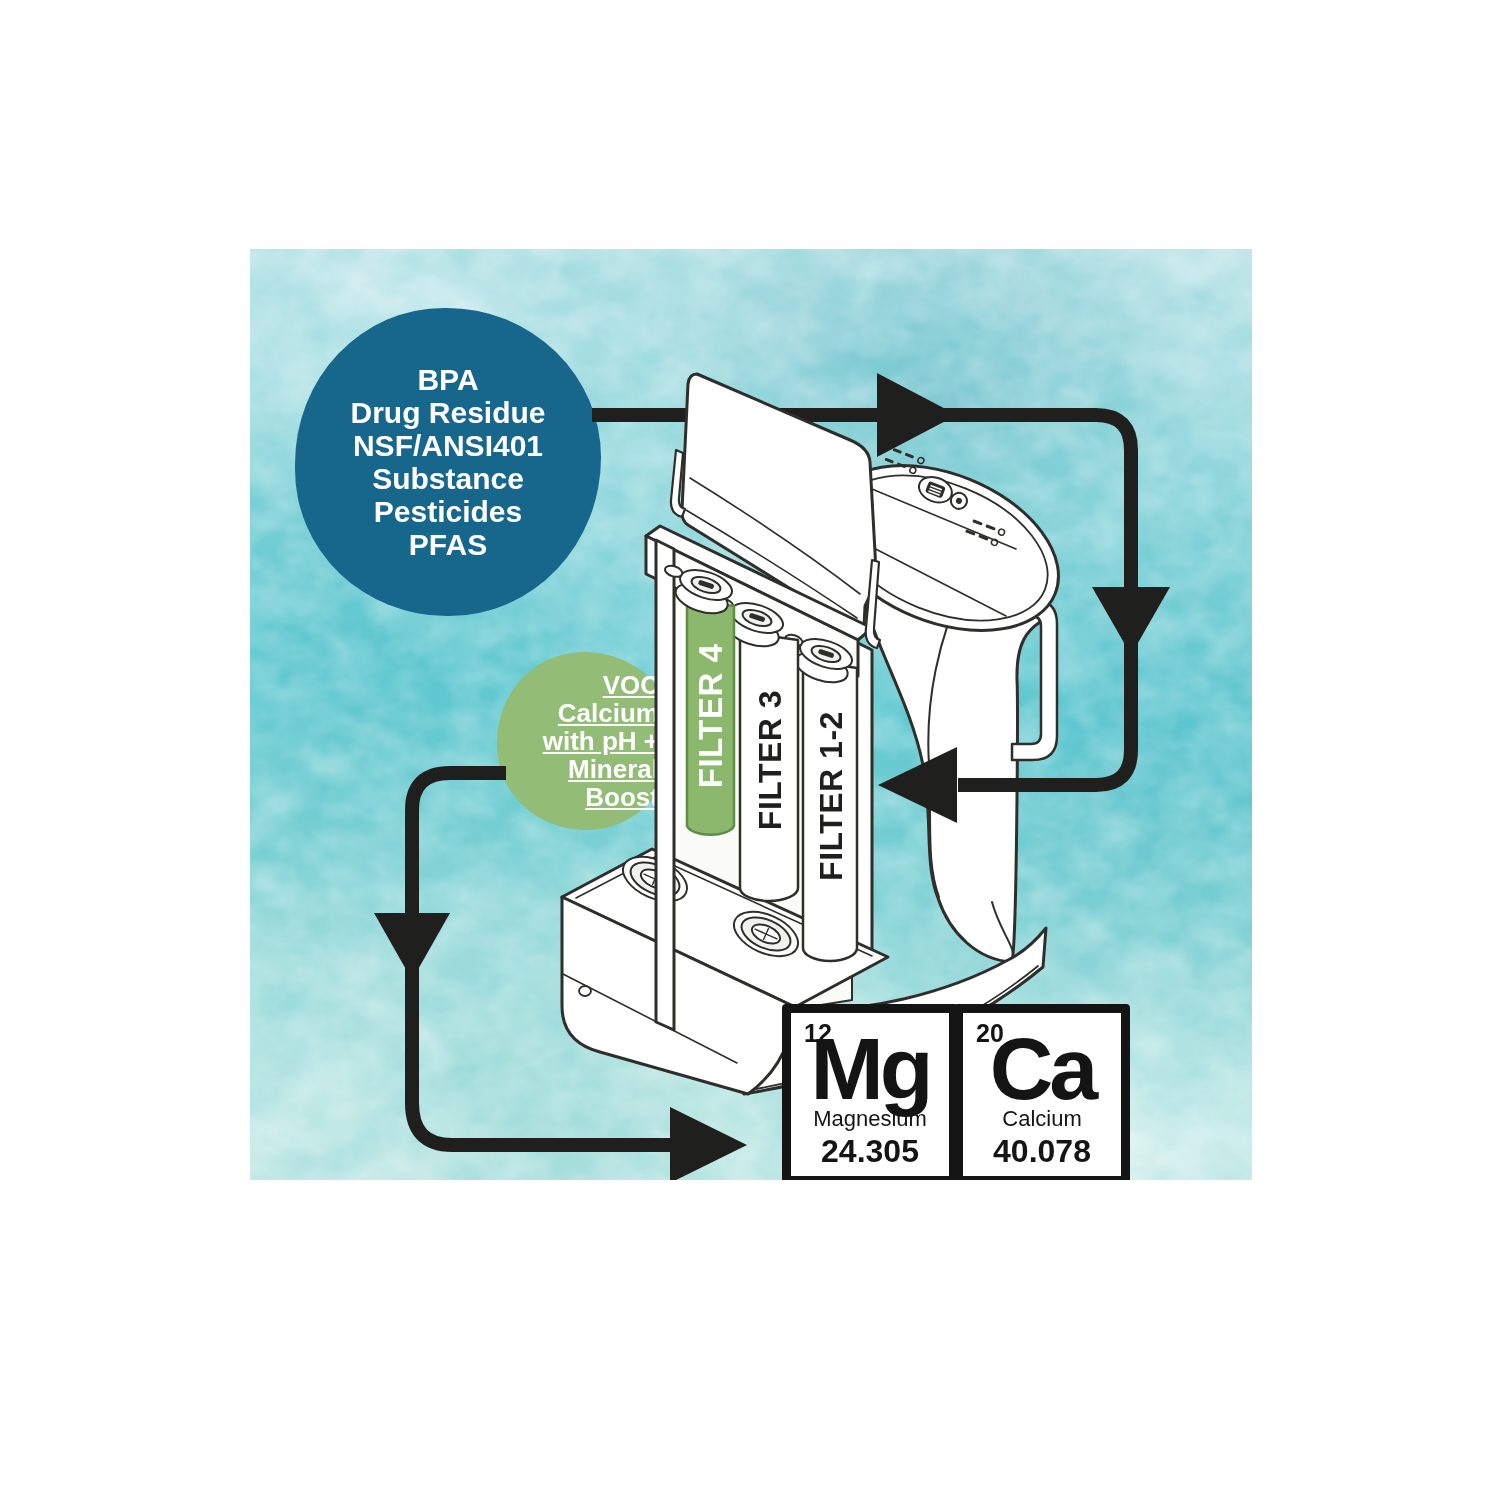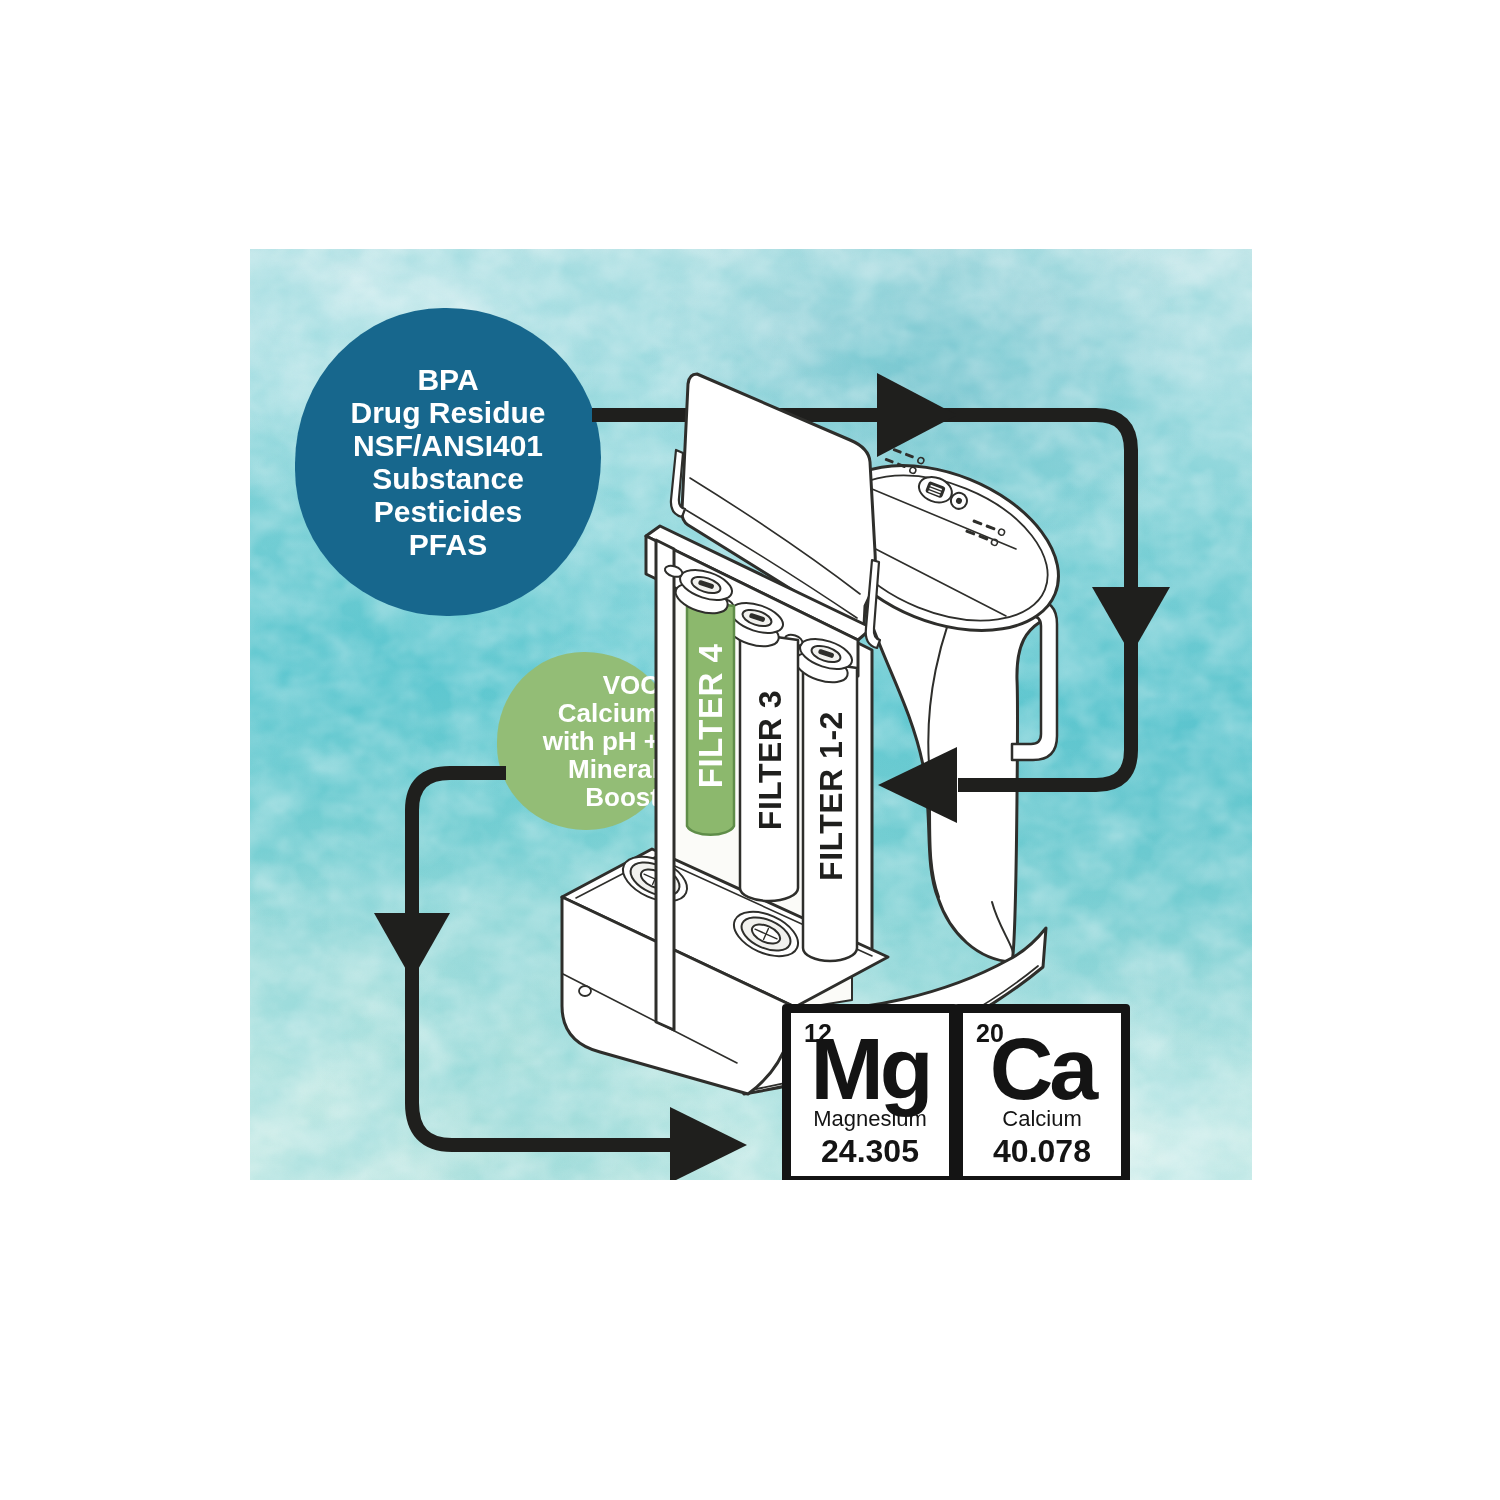--- a/index.html
+++ b/index.html
@@ -21,21 +21,21 @@
   #wc svg{position:absolute;left:0;top:0;}
 
   
   .bubble{position:absolute;border-radius:49% 51% 50% 50%/51% 49% 52% 48%;
     display:flex;flex-direction:column;justify-content:center;color:#fff;font-weight:bold;}
   #bubble-contaminants{left:295px;top:308px;width:306px;height:308px;
     background:var(--bubble-blue,#17678d);align-items:center;
     font-size:30px;line-height:33px;text-align:center;}
   #bubble-minerals{left:497px;top:652px;width:178px;height:178px;
     background:var(--bubble-green,#93bd76);padding-right:0;
-    font-size:26px;line-height:28px;text-align:right;box-sizing:border-box;padding-right:16px;}
+    font-size:26px;line-height:28px;text-align:right;box-sizing:border-box;padding-right:16px;text-decoration:underline;}
 
   
   #scene{position:absolute;left:0;top:0;}
   .ink{stroke:#2e2e2b;stroke-linejoin:round;stroke-linecap:round;}
   .arrow-line{fill:none;stroke:var(--arrow-black,#1f1f1d);stroke-width:14;}
   .arrow-head{fill:var(--arrow-black,#1f1f1d);stroke:none;}
   .cyl-green{fill:var(--filter-green,#8cb86d);stroke:#5f8d49;}
 
   
   .filter-label{position:absolute;transform:translate(-50%,-50%) rotate(-90deg);

